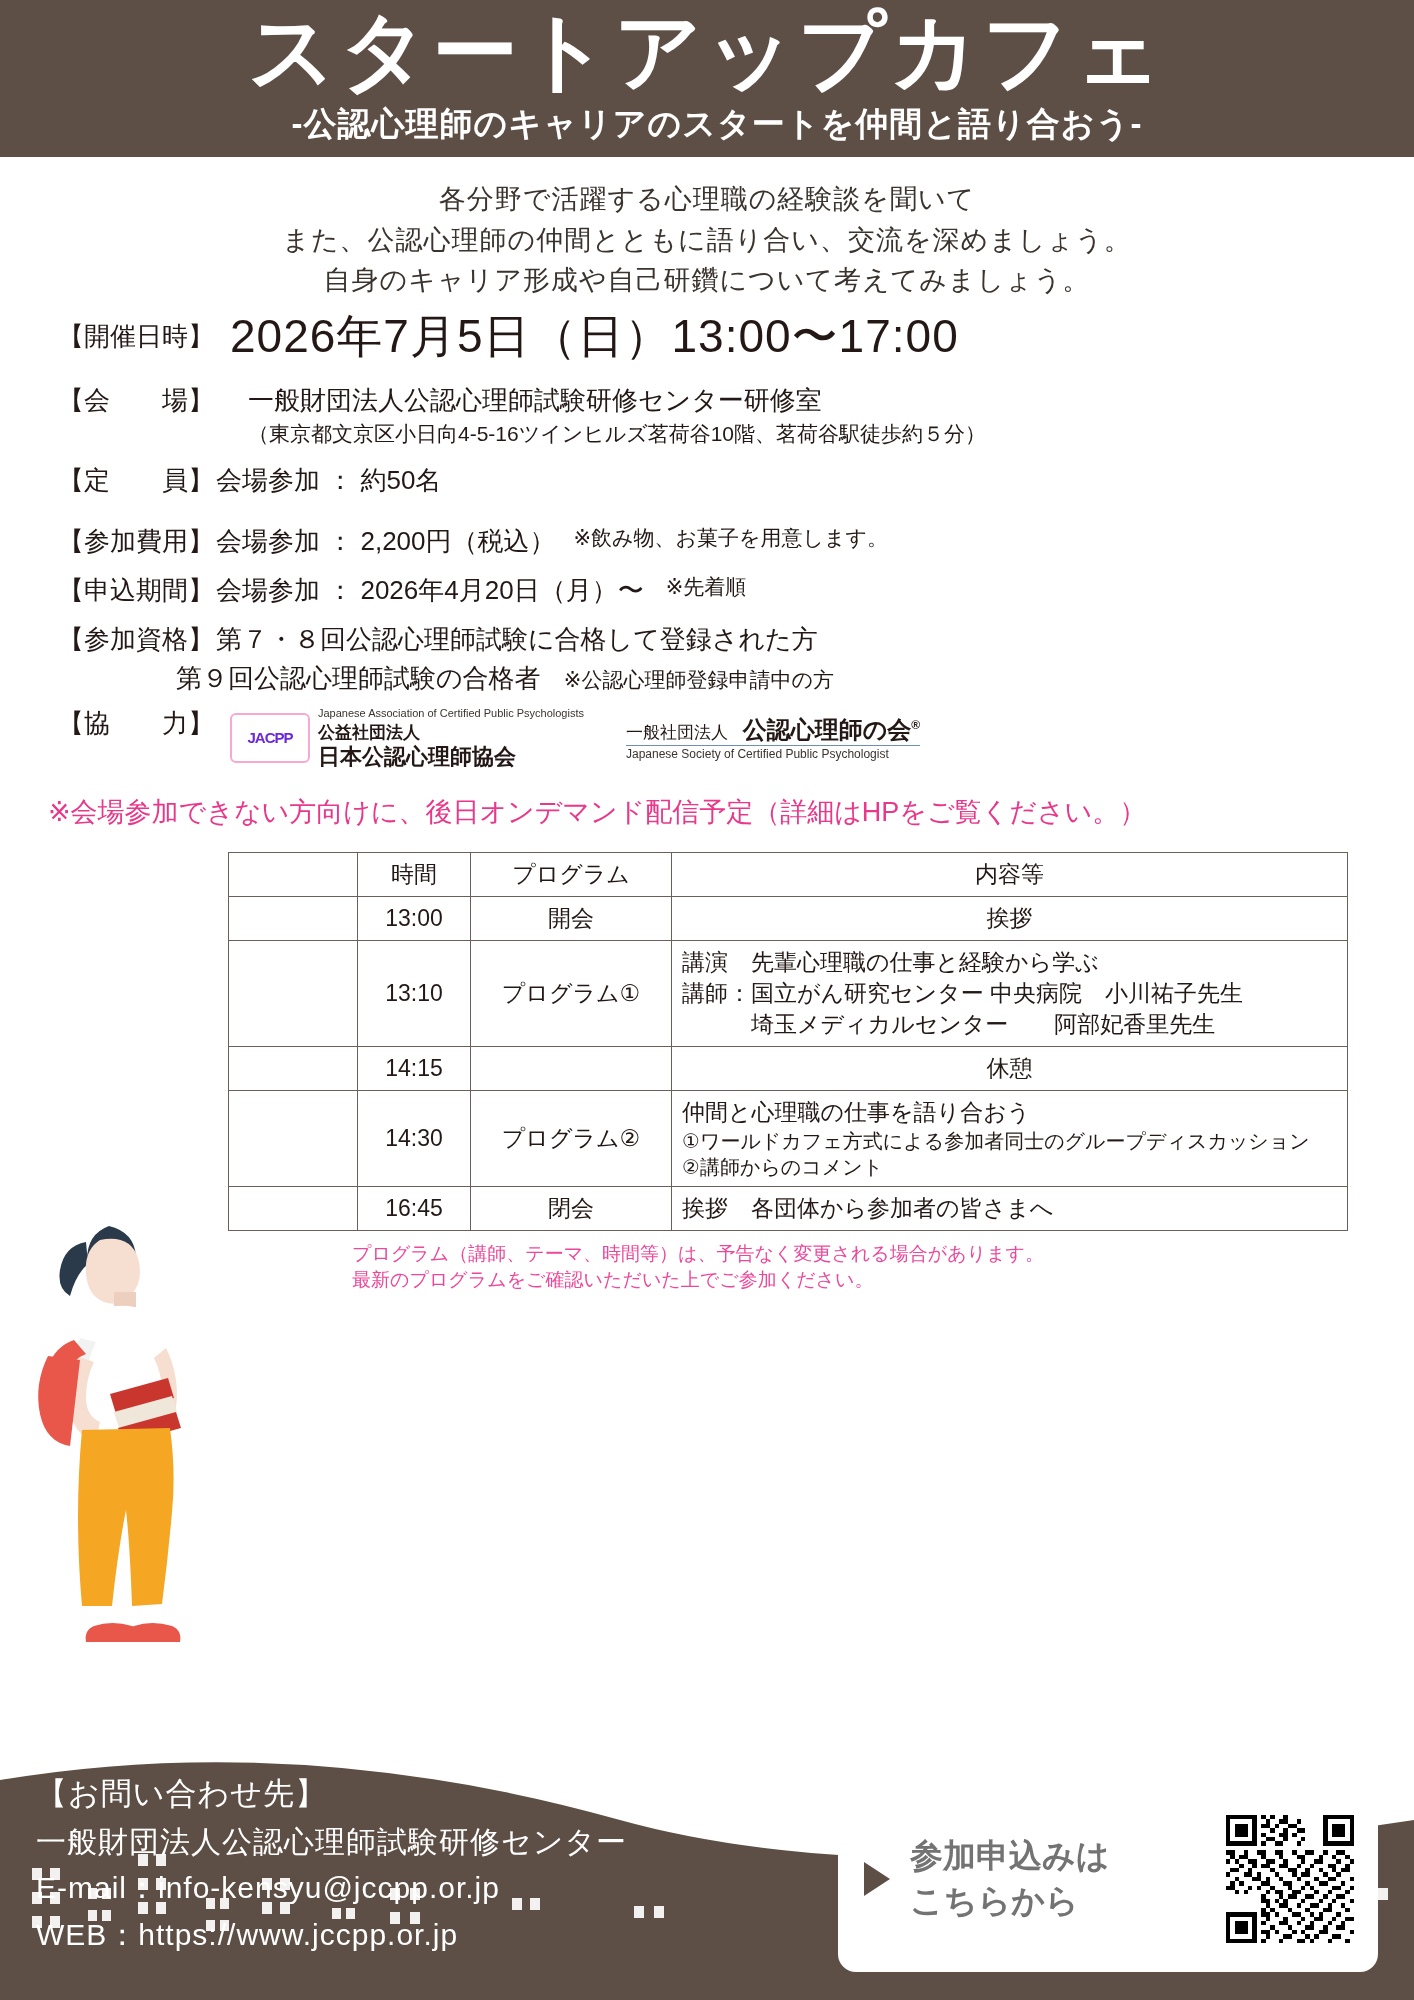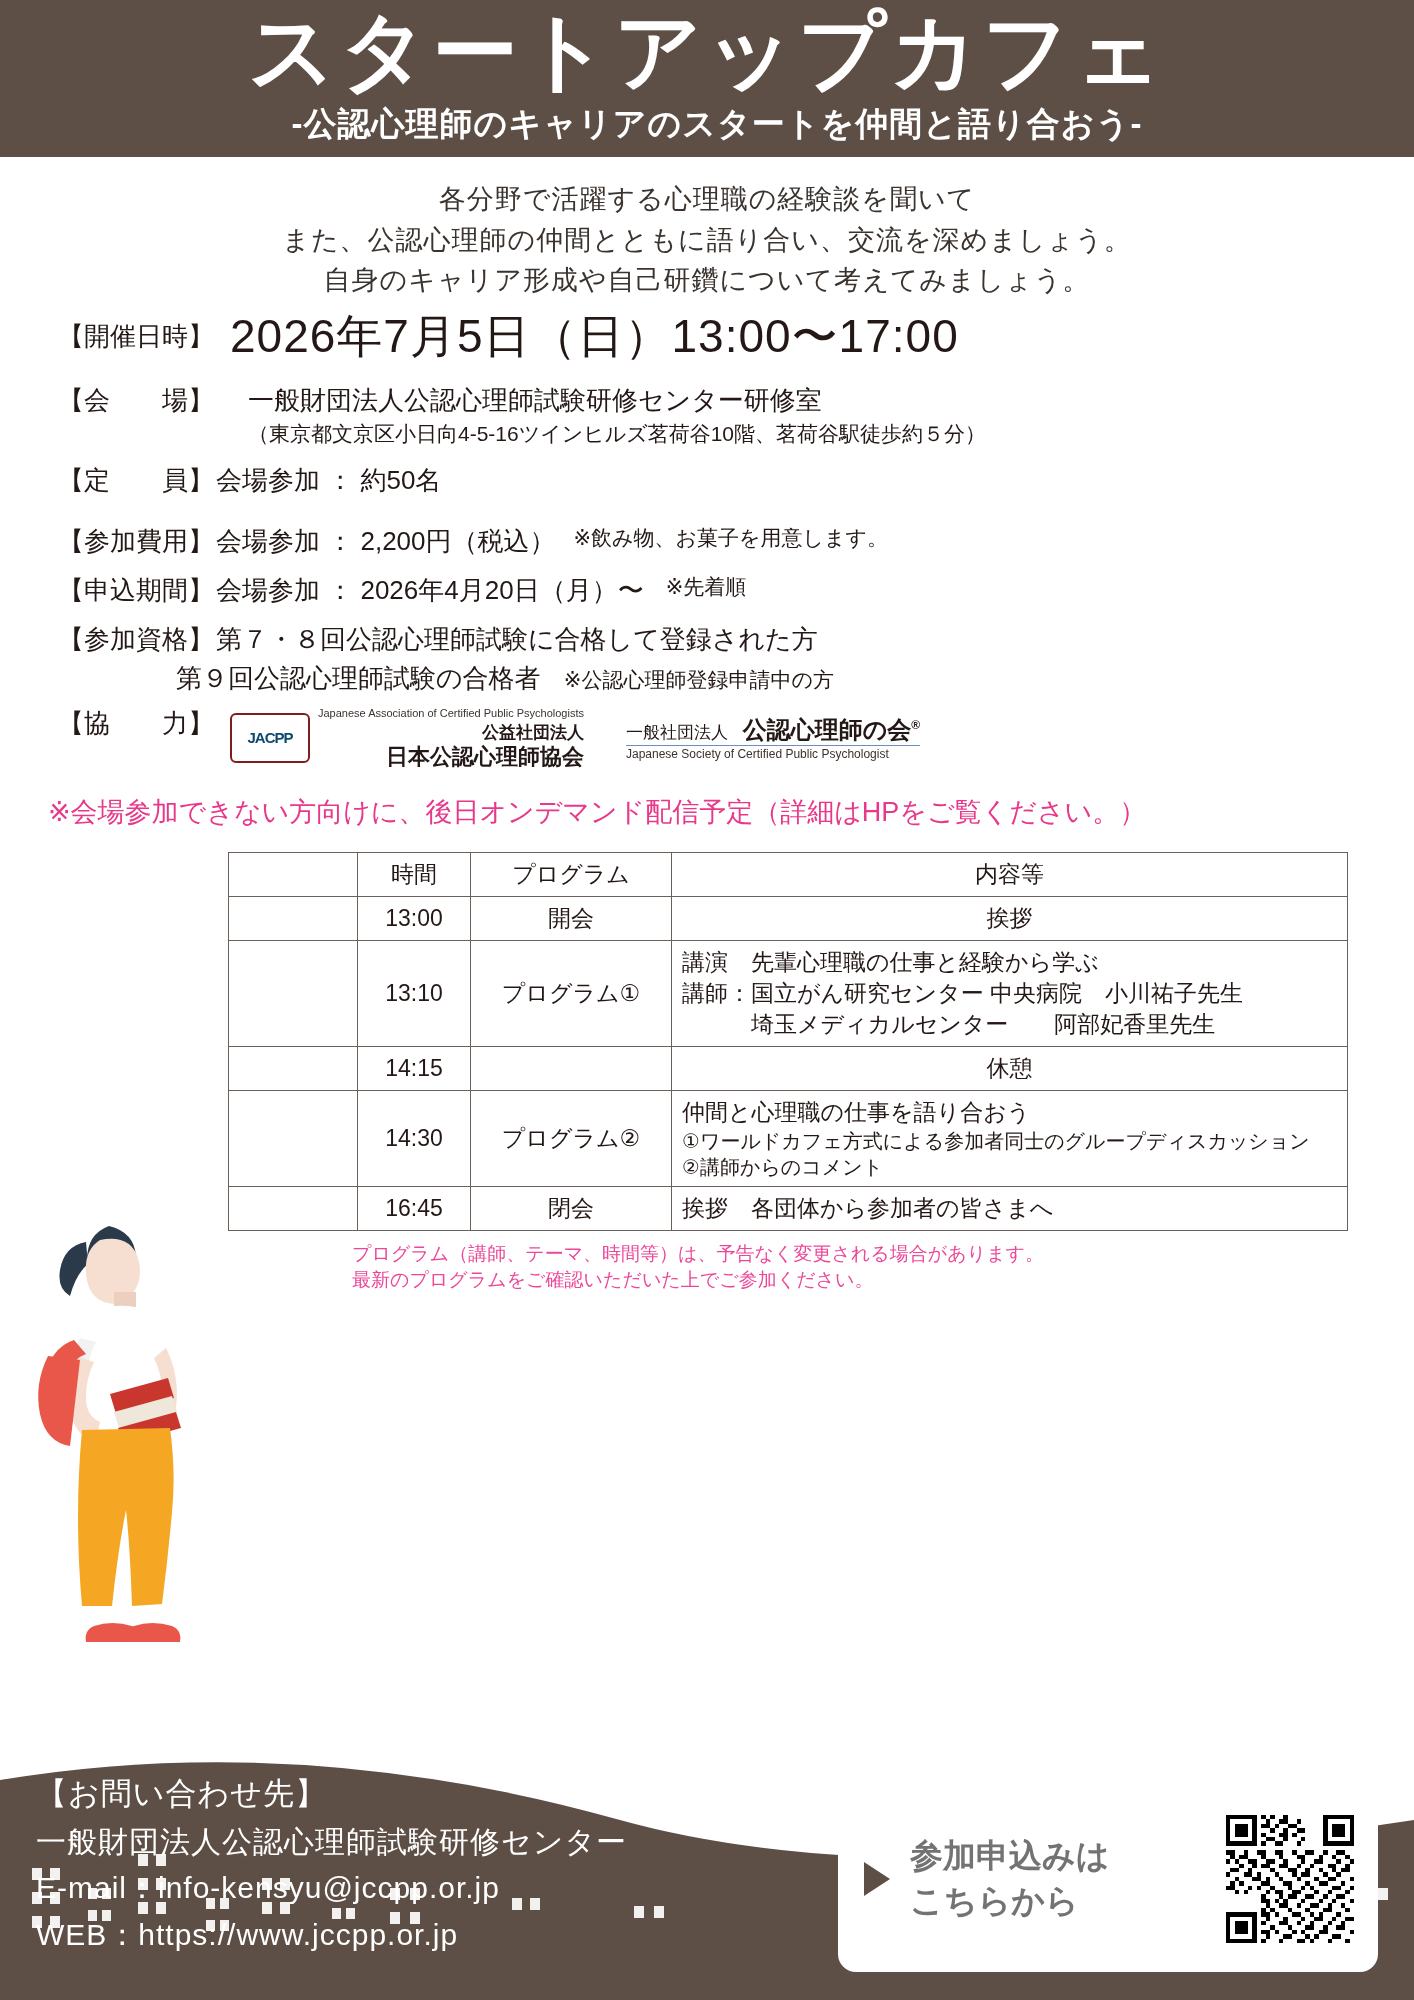--- a/index.html
+++ b/index.html
@@ -78,26 +78,26 @@
   .qual2{margin-left:118px;font-size:26px;margin-top:4px;}
   .qual2 .note{font-size:21px;margin-left:16px;}
 
   
   .logos{display:flex;align-items:center;margin-left:16px;gap:42px;}
   .logo-jacpp{display:flex;align-items:center;gap:8px;}
   .logo-jacpp .en{
     font-size:11px;color:#3b332e;letter-spacing:0px;
   }
   .jacpp-mark{
-    width:76px;height:46px;border:2px solid #7f1d1d;border-radius:6px;
+    width:76px;height:46px;border:2px solid #f9a8d4;border-radius:6px;
     display:flex;align-items:center;justify-content:center;
-    font-size:15px;color:#0c4a6e;font-weight:700;letter-spacing:-1px;
+    font-size:15px;color:#6d28d9;font-weight:700;letter-spacing:-1px;
     background:#ffffff;
   }
-  .jacpp-txt{font-size:22px;font-weight:700;line-height:1.2;text-align:right;}
+  .jacpp-txt{font-size:22px;font-weight:700;line-height:1.2;}
   .jacpp-txt .t1{font-size:17px;}
   .logo-kai{line-height:1.15;}
   .logo-kai .l1{font-size:24px;font-weight:700;}
   .logo-kai .l1 .sm{font-size:17px;font-weight:400;}
   .logo-kai .l2{font-size:12px;color:#3b332e;border-top:1px solid #6b8fbf;padding-top:2px;}
 
   .ondemand{
     color:#e8388a;
     font-size:27px;
     margin:24px 0 0 48px;

